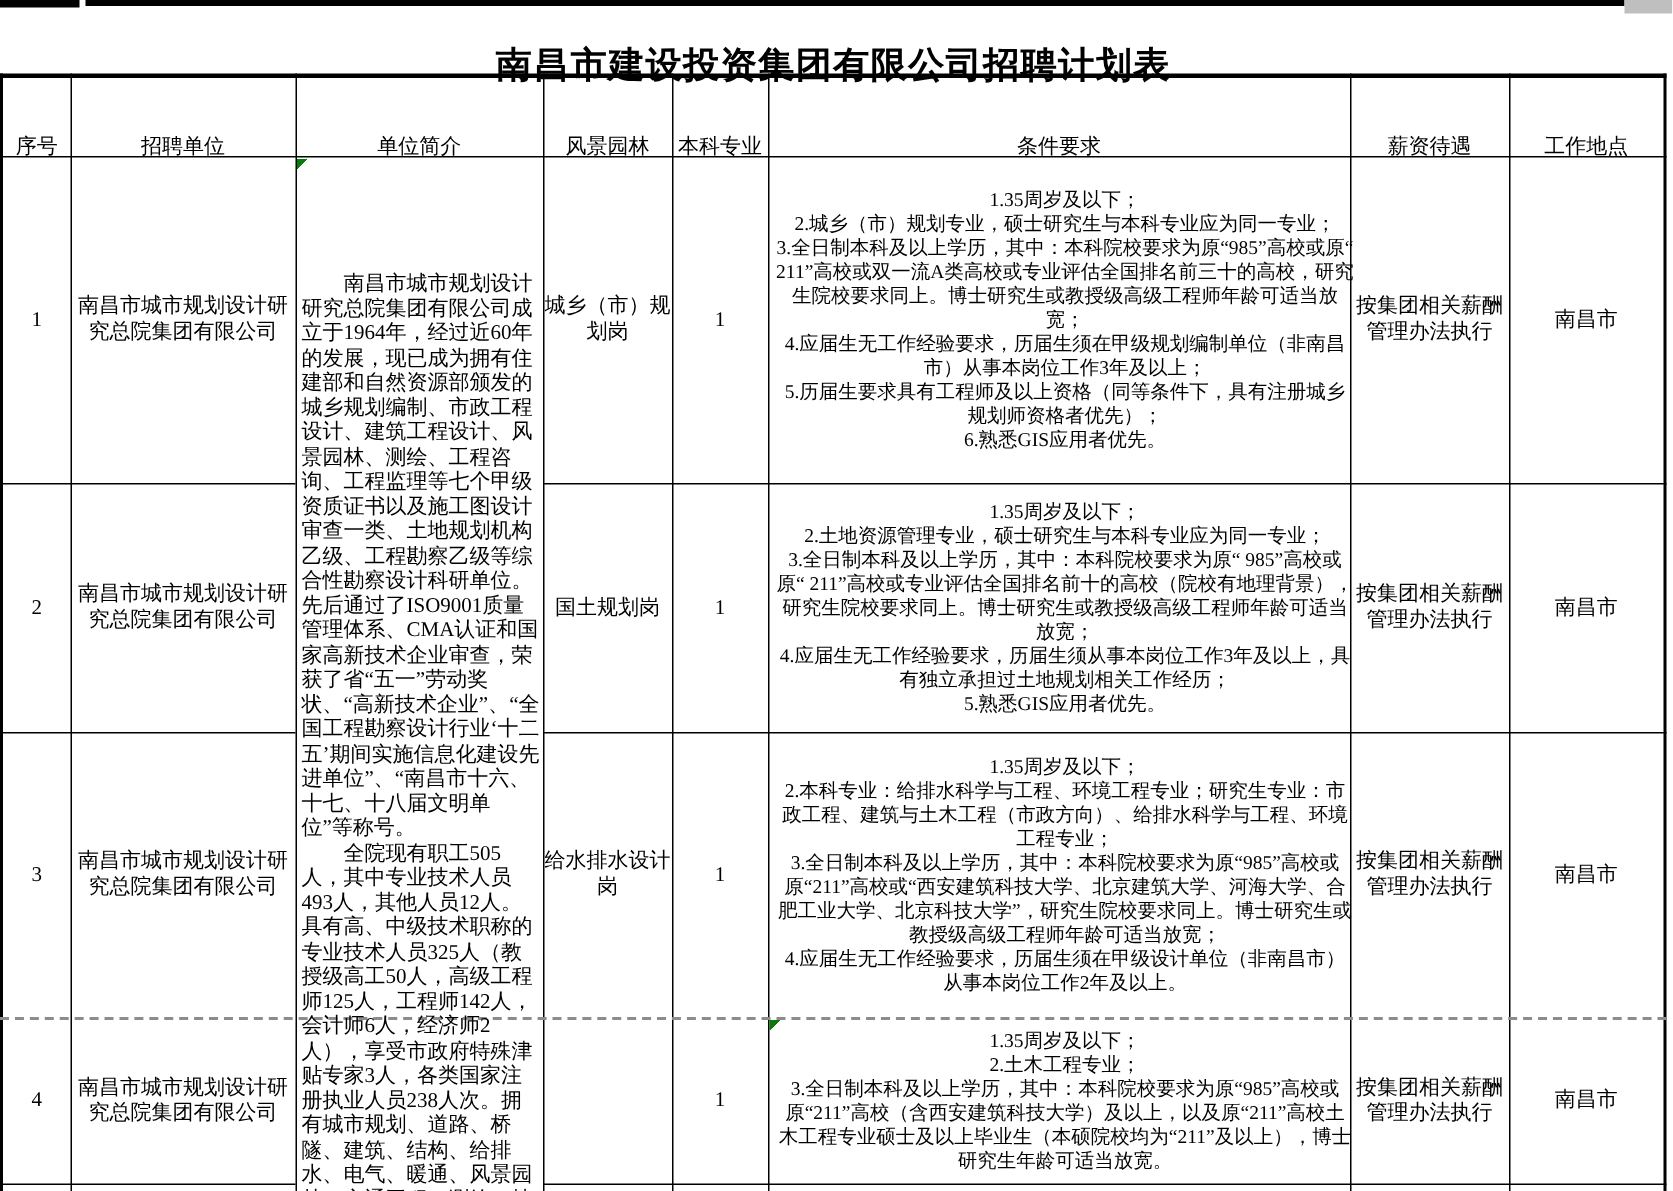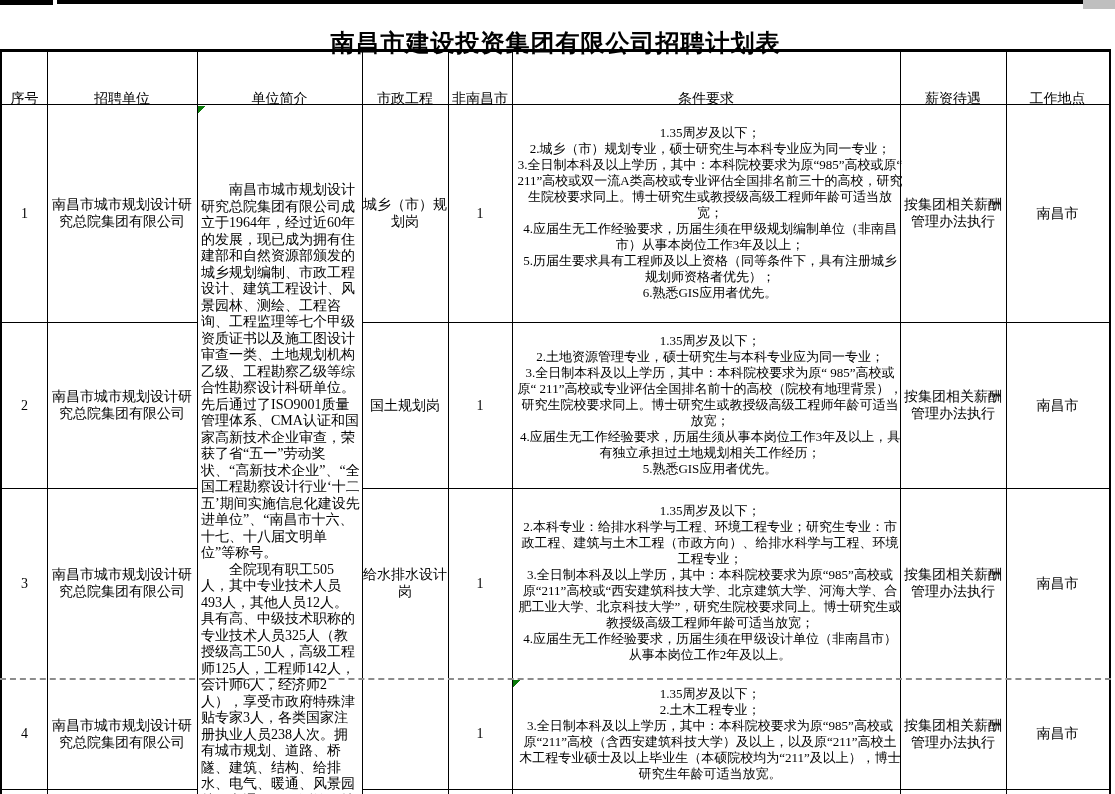--- a/index.html
+++ b/index.html
@@ -72,22 +72,22 @@
   <div class="hline" style="left:362px;top:322px;width:749px"></div>
   <div class="hline" style="left:0;top:488px;width:197px"></div>
   <div class="hline" style="left:362px;top:488px;width:749px"></div>
   <div class="pagebreak"></div>
   <div class="hline" style="left:0;top:789px;width:197px"></div>
   <div class="hline" style="left:362px;top:789px;width:749px"></div>
 
   <div class="cell head c-no">序号</div>
   <div class="cell head c-unit">招聘单位</div>
   <div class="cell head c-intro" style="left:198px;width:163px">单位简介</div>
-  <div class="cell head c-pos">市政工程</div>
-  <div class="cell head c-cnt">非南昌市</div>
+  <div class="cell head c-pos">风景园林</div>
+  <div class="cell head c-cnt">本科专业</div>
   <div class="cell head c-sal">薪资待遇</div>
   <div class="cell head c-req" style="justify-content:center;text-align:center">条件要求</div>
   <div class="cell head c-loc">工作地点</div>
 
   <div class="intro-cell">
     <p>　　南昌市城市规划设计研究总院集团有限公司成立于1964年，经过近60年的发展，现已成为拥有住建部和自然资源部颁发的城乡规划编制、市政工程设计、建筑工程设计、风景园林、测绘、工程咨询、工程监理等七个甲级资质证书以及施工图设计审查一类、土地规划机构乙级、工程勘察乙级等综合性勘察设计科研单位。先后通过了ISO9001质量管理体系、CMA认证和国家高新技术企业审查，荣获了省“五一”劳动奖状、“高新技术企业”、“全国工程勘察设计行业‘十二五’期间实施信息化建设先进单位”、“南昌市十六、十七、十八届文明单位”等称号。</p>
     <p>　　全院现有职工505人，其中专业技术人员493人，其他人员12人。具有高、中级技术职称的专业技术人员325人（教授级高工50人，高级工程师125人，工程师142人，会计师6人，经济师2人），享受市政府特殊津贴专家3人，各类国家注册执业人员238人次。拥有城市规划、道路、桥隧、建筑、结构、给排水、电气、暖通、风景园林、交通工程、测绘、技术经</p>
   </div>
   <div class="tri" style="left:198px;top:106px"></div>
 

